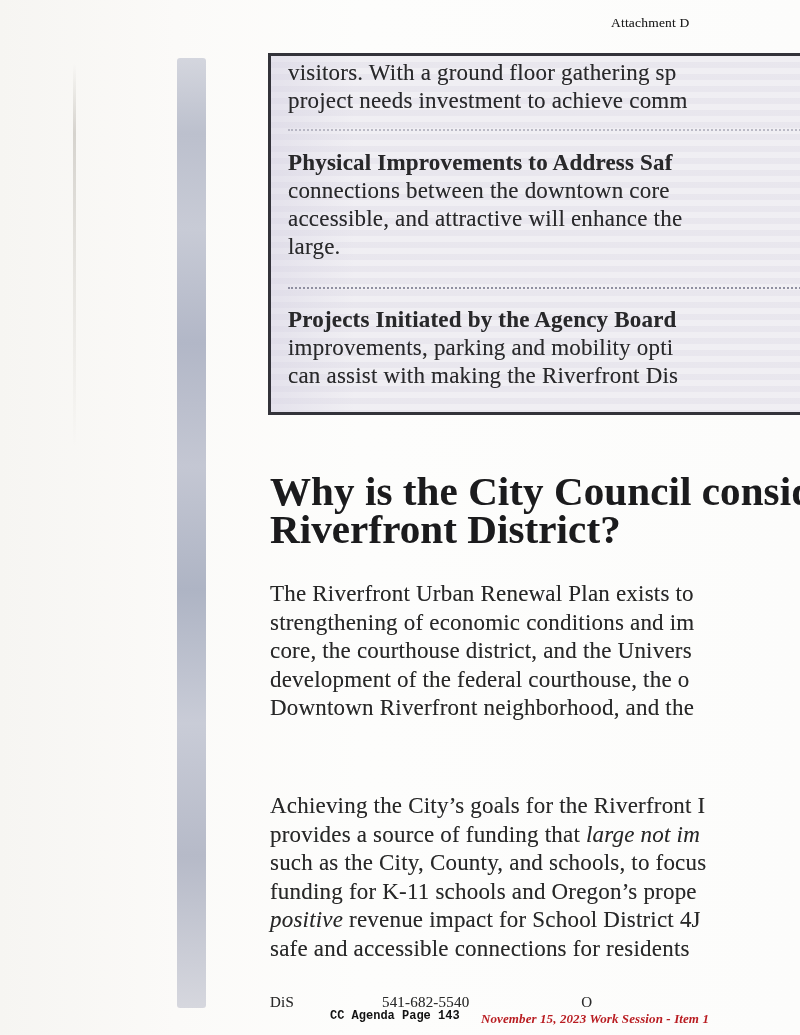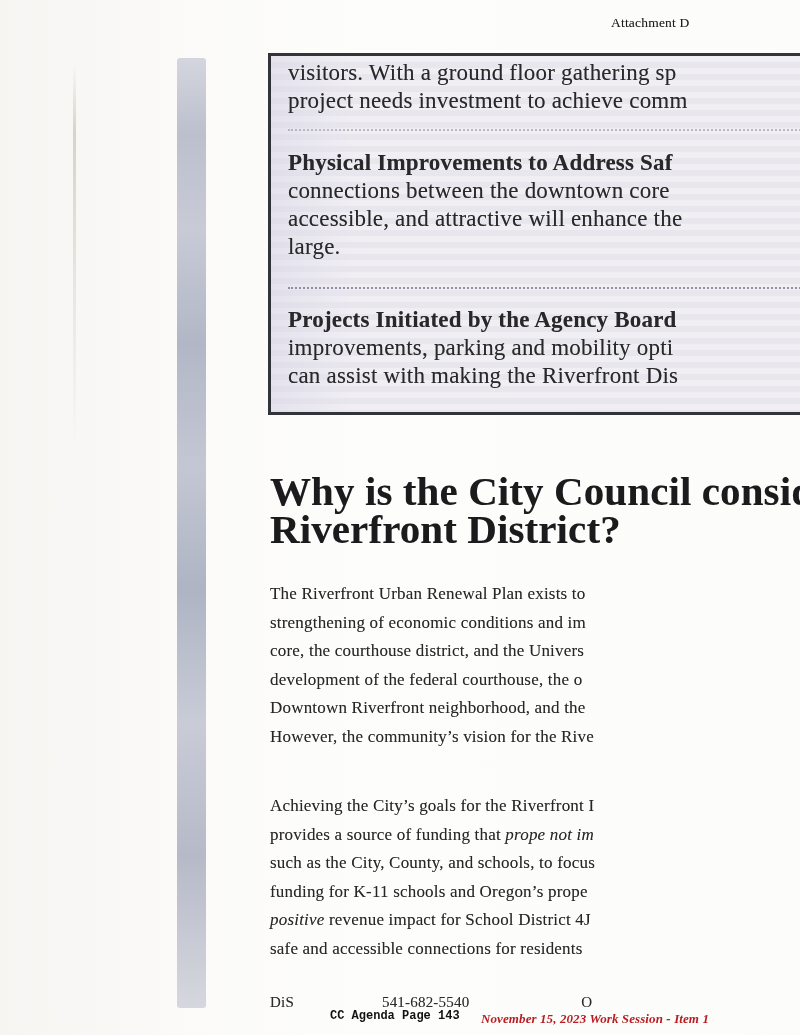--- a/index.html
+++ b/index.html
@@ -64,21 +64,21 @@
   .page-heading {
     position:absolute; left:270px; top:472px; margin:0;
     font-size:41px; line-height:38px; font-weight:bold;
     color:#1b1b1d; white-space:nowrap; letter-spacing:0.1px;
   }
   .h-line { display:block; }
 
   
   .para {
     position:absolute; left:270px;
-    font-size:17px; line-height:28.5px;
+    font-size:23px; line-height:28.5px;
     letter-spacing:0.2px; color:#272727;
   }
   .para .line { white-space:nowrap; }
   .para em { font-style:italic; }
   .para1 { top:580px; }
   .para2 { top:792px; }
 
   
   .contact-clip {
     position:absolute; left:270px; top:994px; height:14px;
@@ -134,26 +134,25 @@
     <span class="h-line">Why is the City Council consider</span>
     <span class="h-line">Riverfront District?</span>
   </h1>
 
   <div class="para para1">
     <div class="line">The Riverfront Urban Renewal Plan exists to</div>
     <div class="line">strengthening of economic conditions and im</div>
     <div class="line">core, the courthouse district, and the Univers</div>
     <div class="line">development of the federal courthouse, the o</div>
     <div class="line">Downtown Riverfront neighborhood, and the</div>
-    <div class="line">However, the community’s vision for the Rive</div>
   </div>
 
   <div class="para para2">
     <div class="line">Achieving the City’s goals for the Riverfront I</div>
-    <div class="line"><span>provides a source of funding that </span><em>prope not im</em></div>
+    <div class="line"><span>provides a source of funding that </span><em>large not im</em></div>
     <div class="line">such as the City, County, and schools, to focus</div>
     <div class="line">funding for K-11 schools and Oregon’s prope</div>
     <div class="line"><em>positive</em><span> revenue impact for School District 4J</span></div>
     <div class="line">safe and accessible connections for residents</div>
   </div>
 
   <div class="contact-clip">
     <span class="frag f1">DiS</span><span class="frag f2">541-682-5540</span><span class="frag f3">O</span>
   </div>
 

